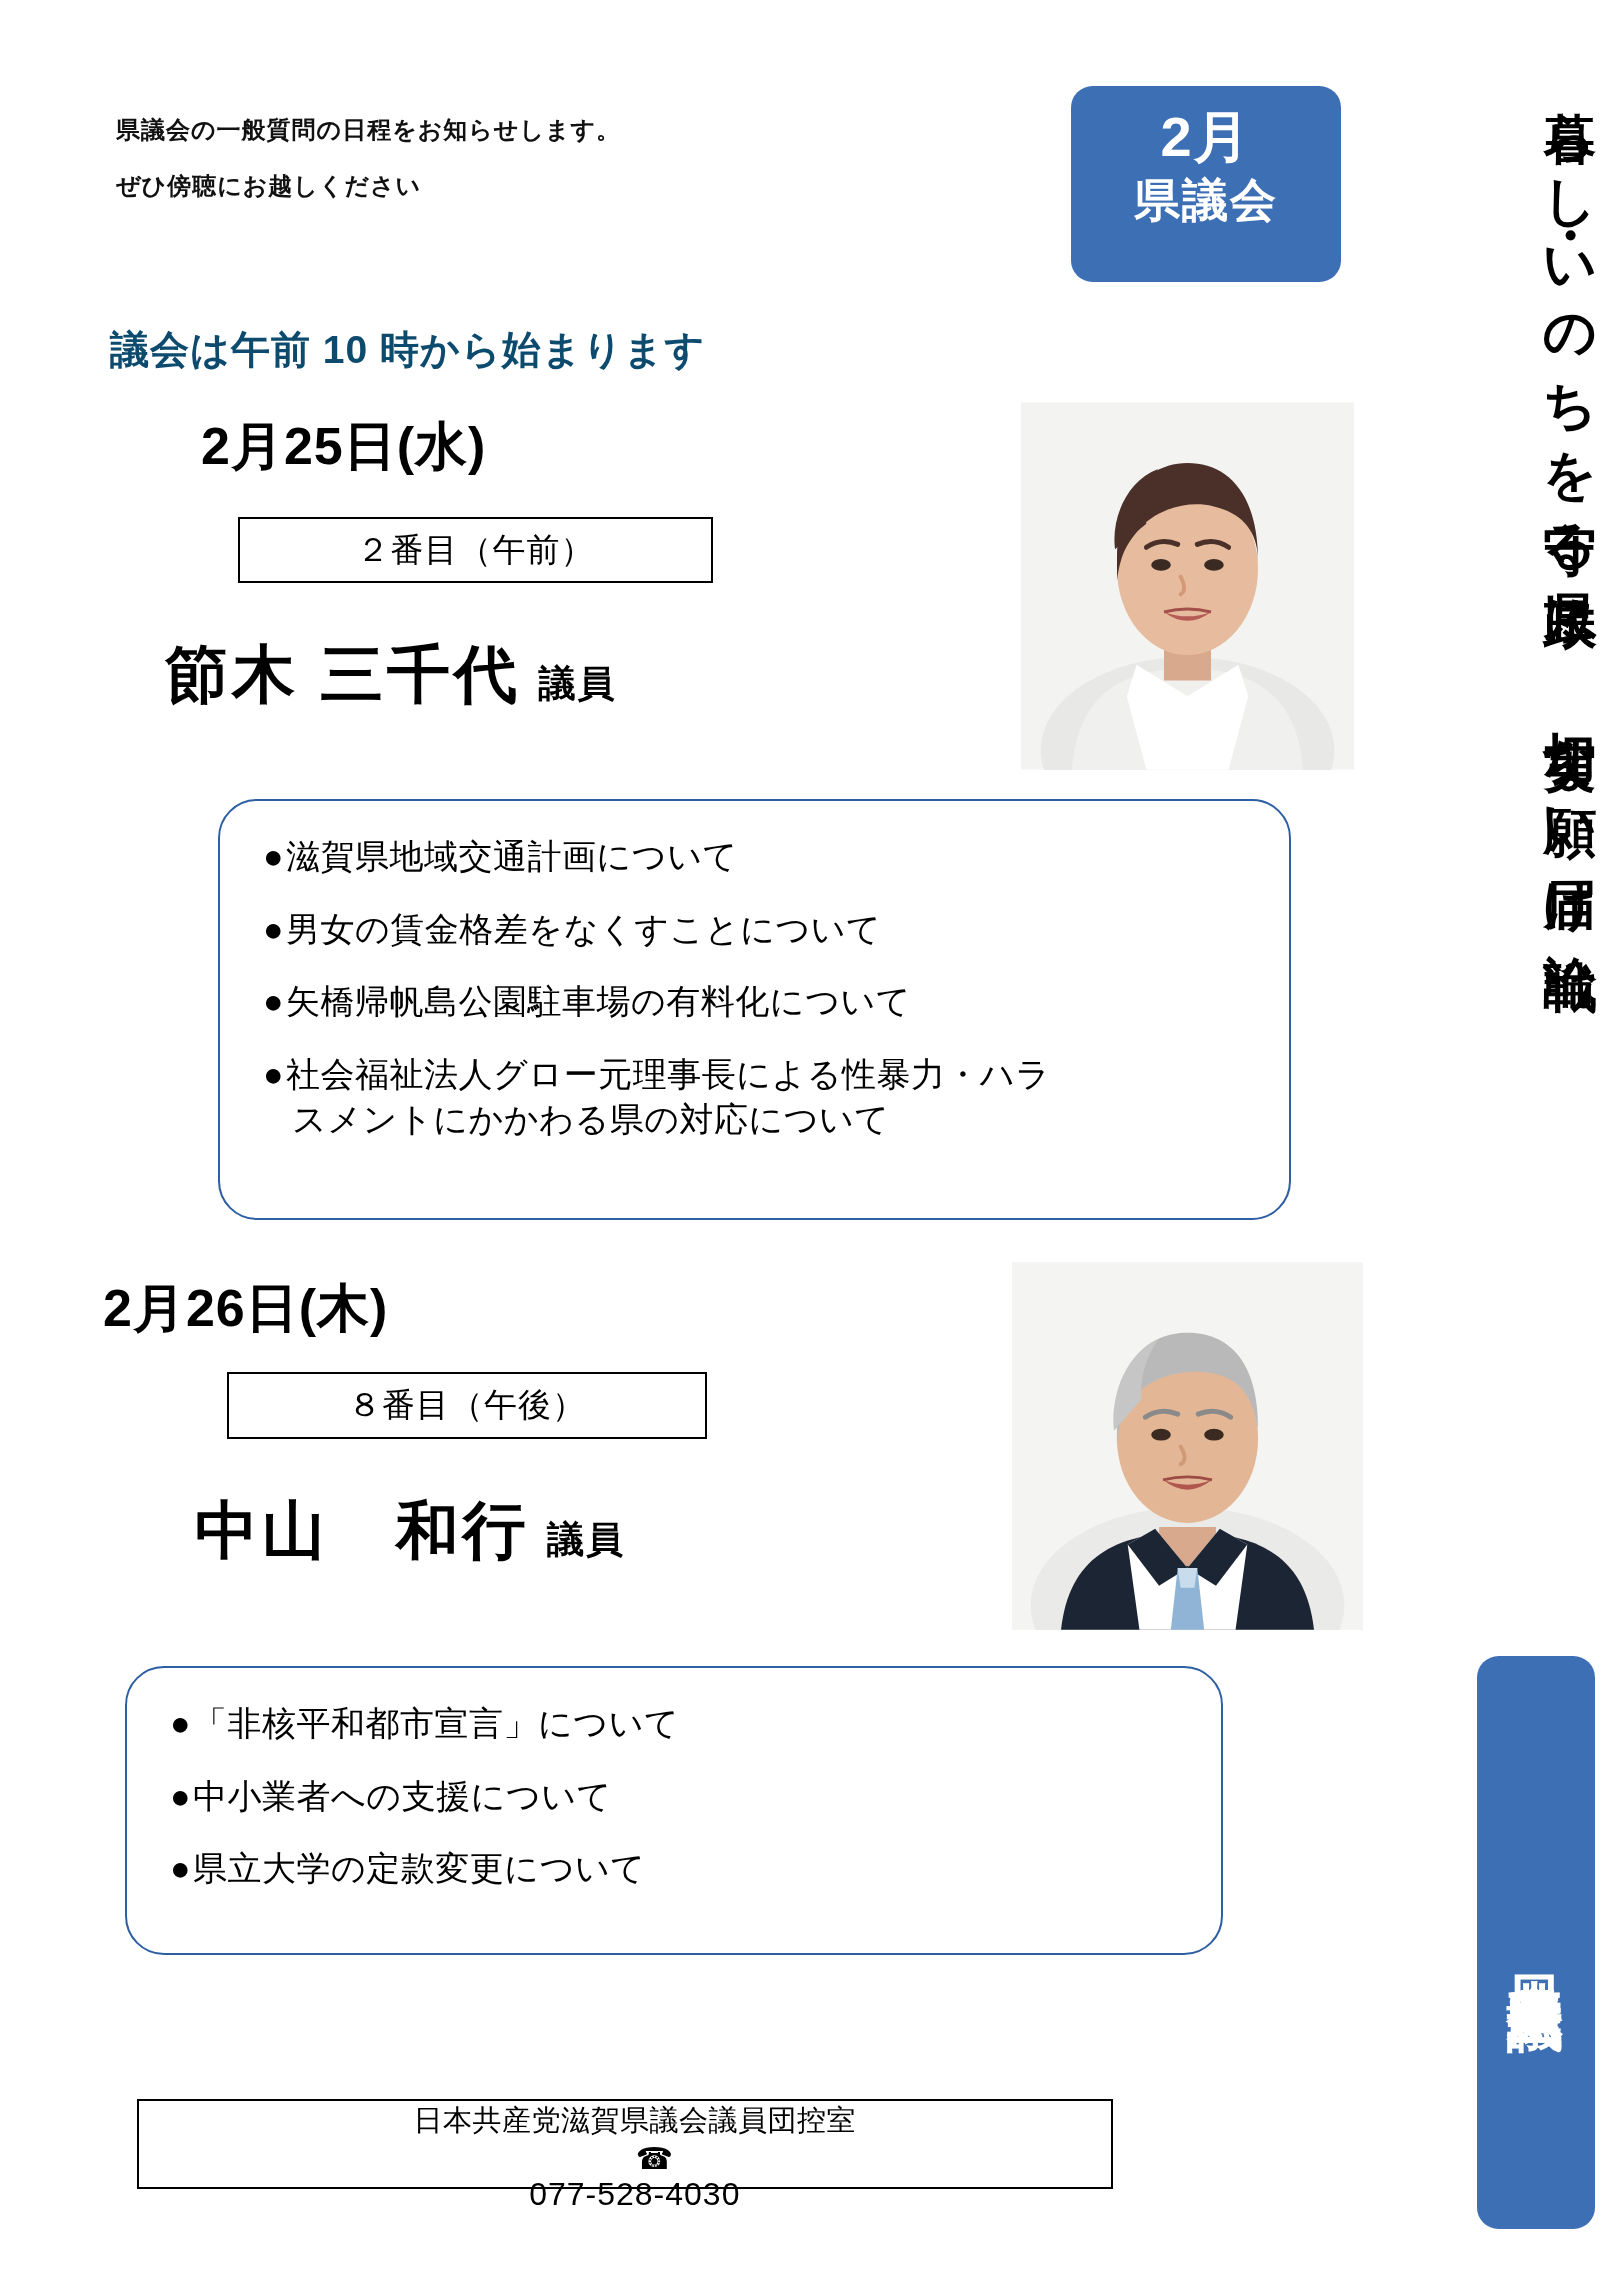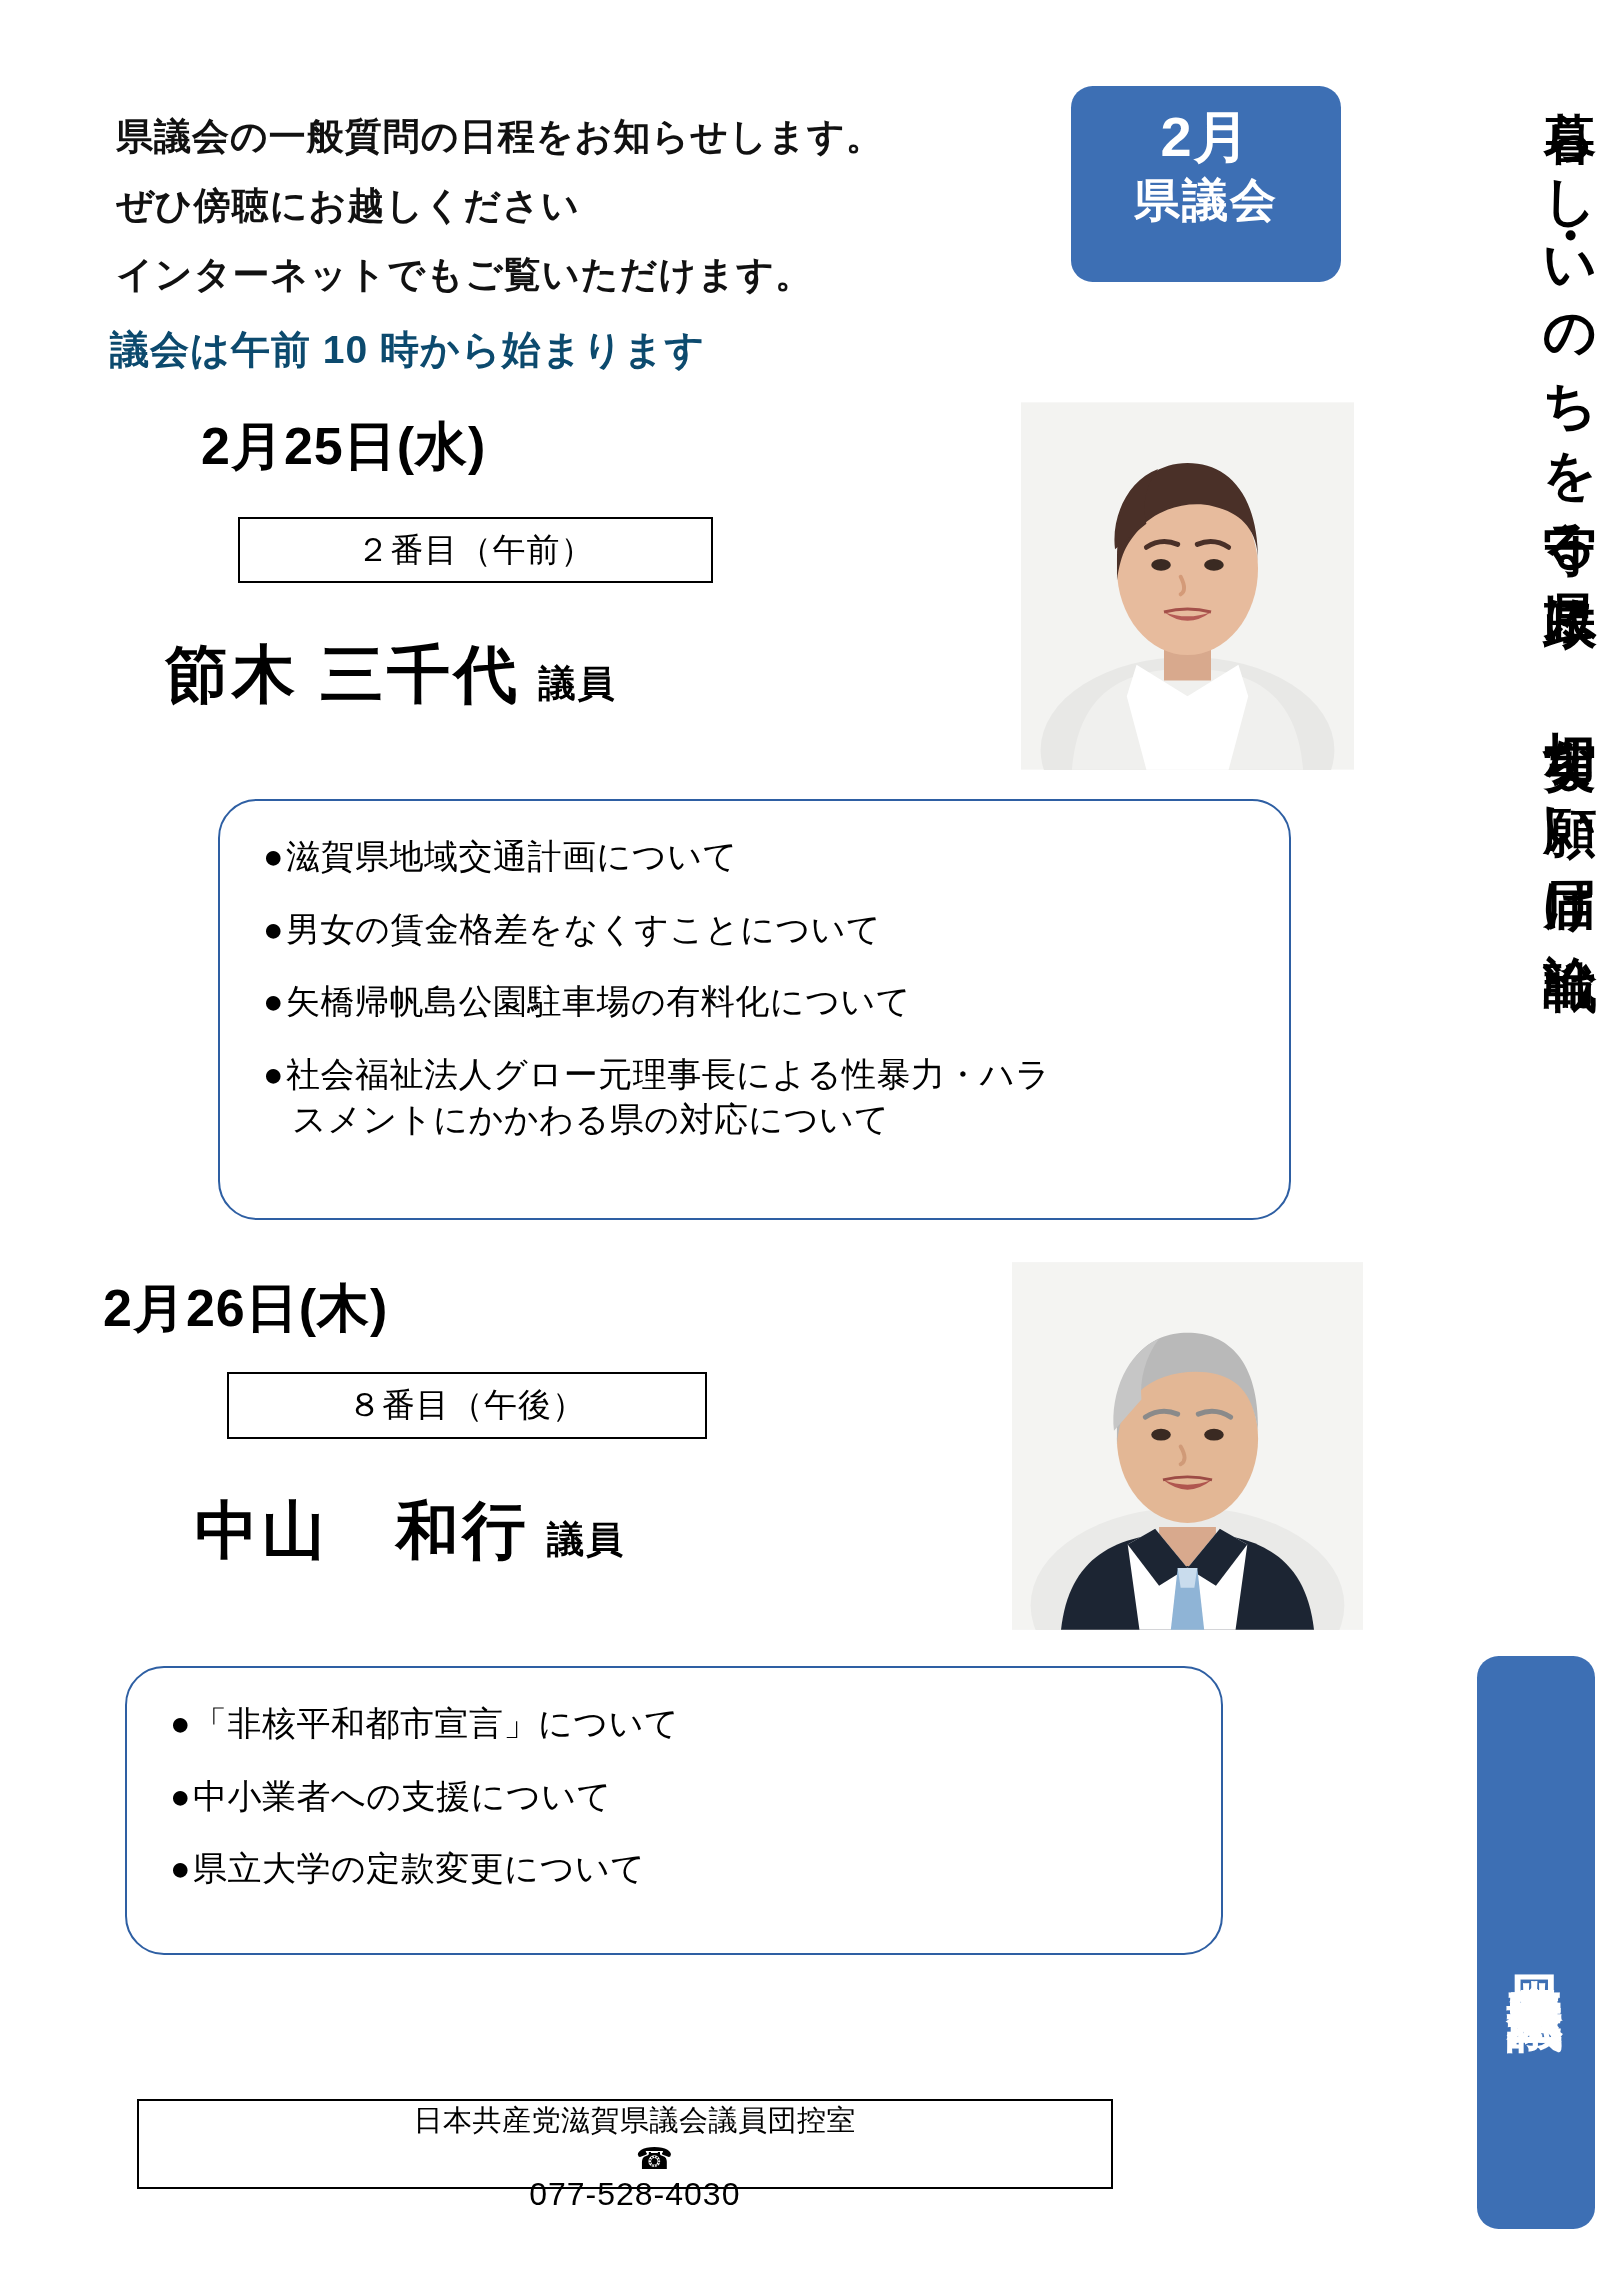--- a/index.html
+++ b/index.html
@@ -21,21 +21,21 @@
   }
 
   
   .intro {
     position: absolute;
     left: 116px;
     top: 118px;
     width: 823px;
   }
   .intro-line {
-    font-size: 37px;
+    font-size: 24px;
     font-weight: bold;
     letter-spacing: 1px;
     line-height: 1.0;
     margin-bottom: 32px;
     color: #111;
   }
   .intro-strong {
     position: absolute;
     left: 110px;
     top: 323px;
@@ -246,21 +246,20 @@
   }
 </style>
 </head>
 <body>
 
 <div class="page">
 
   <div class="intro">
     <div class="intro-line">県議会の一般質問の日程をお知らせします。</div>
     <div class="intro-line">ぜひ傍聴にお越しください</div>
-    <div class="intro-line">インターネットでもご覧いただけます。</div>
   </div>
   <div class="intro-strong">議会は午前 10 時から始まります</div>
 
   <div class="badge">
     <div class="b1">2月</div>
     <div class="b2">県議会</div>
   </div>
 
   <div class="vertical-headline">暮らし・いのちを守る県政に　切実な願い届け論戦</div>
 

